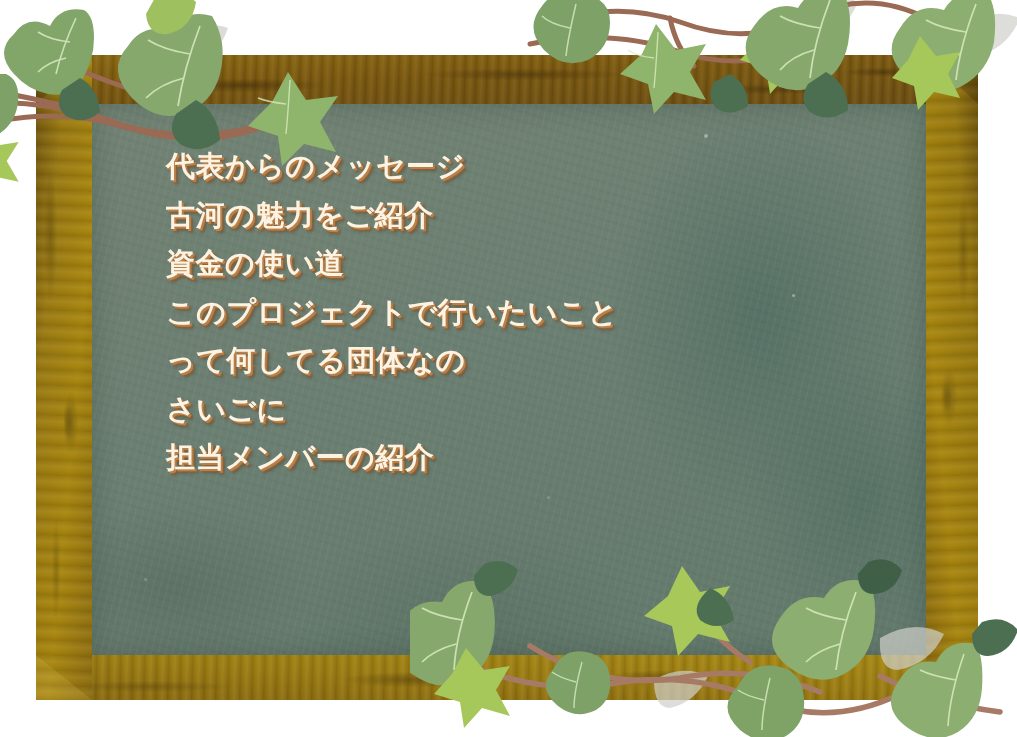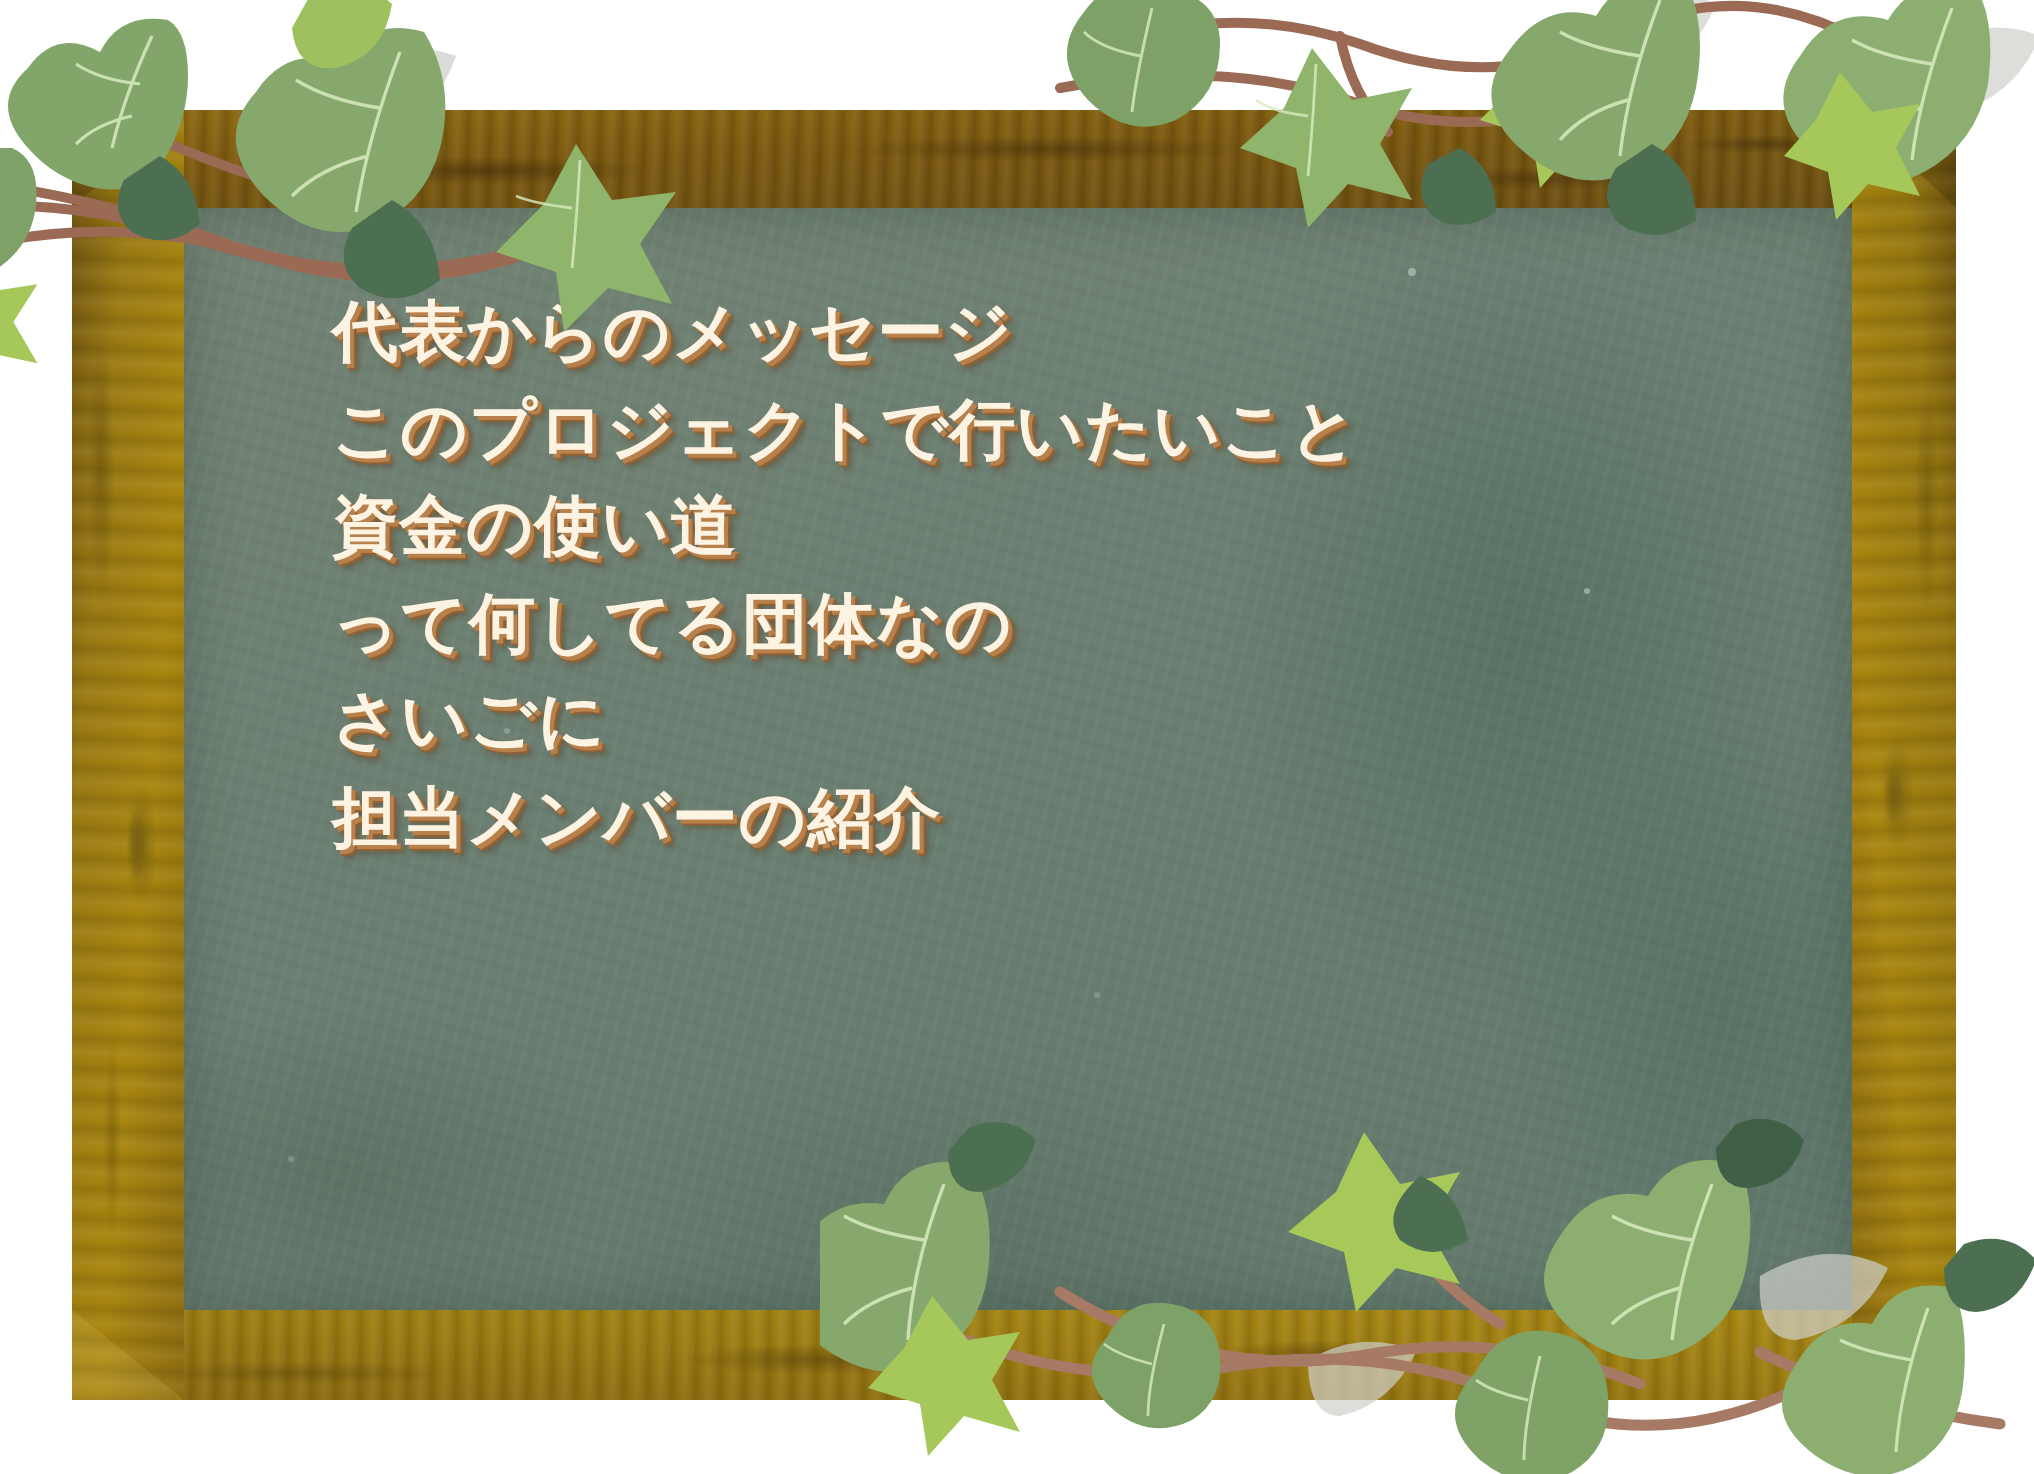--- a/index.html
+++ b/index.html
@@ -159,21 +159,21 @@
   .menu {
     position: absolute;
     left: 166px;
     top: 142px;
     width: 720px;
     z-index: 6;
   }
   .menu-line {
     font-family: Liberation Sans, sans-serif;
     font-weight: bold;
-    font-size: 33px;
+    font-size: 29px;
     line-height: 48.5px;
     letter-spacing: 0.5px;
     color: #fdf3e2;
     white-space: nowrap;
     text-shadow:
        2px 2px 0 #b8804a,
        3px 3px 0 rgba(150,95,45,.85),
        4px 4px 3px rgba(90,55,25,.5);
   }
 
@@ -205,22 +205,23 @@
       <span class="speck" style="left:612px;top:30px;width:4px;height:4px;"></span>
       <span class="speck" style="left:700px;top:190px;width:3px;height:3px;"></span>
       <span class="speck" style="left:160px;top:260px;width:3px;height:3px;opacity:.6;"></span>
       <span class="speck" style="left:455px;top:392px;width:3px;height:3px;opacity:.5;"></span>
       <span class="speck" style="left:52px;top:474px;width:3px;height:3px;opacity:.55;"></span>
     </div>
   </div>
 
   <div class="menu">
     <div class="menu-line">代表からのメッセージ</div>
+    <div class="menu-line">古河の魅力をご紹介</div>
+    <div class="menu-line">資金の使い道</div>
     <div class="menu-line">このプロジェクトで行いたいこと</div>
-    <div class="menu-line">資金の使い道</div>
     <div class="menu-line">って何してる団体なの</div>
     <div class="menu-line">さいごに</div>
     <div class="menu-line">担当メンバーの紹介</div>
   </div>
 
   <svg class="ivy" id="ivy-top-left" viewBox="0 0 430 210">
     <g fill="#cfd0ca" opacity="0.75">
       <path d="M52 66 q26 -24 56 -14 q-8 28 -34 36 q-16 4 -22 -22z"></path>
       <path d="M204 52 q30 -28 64 -16 q-10 30 -40 40 q-18 4 -24 -24z"></path>
     </g>

